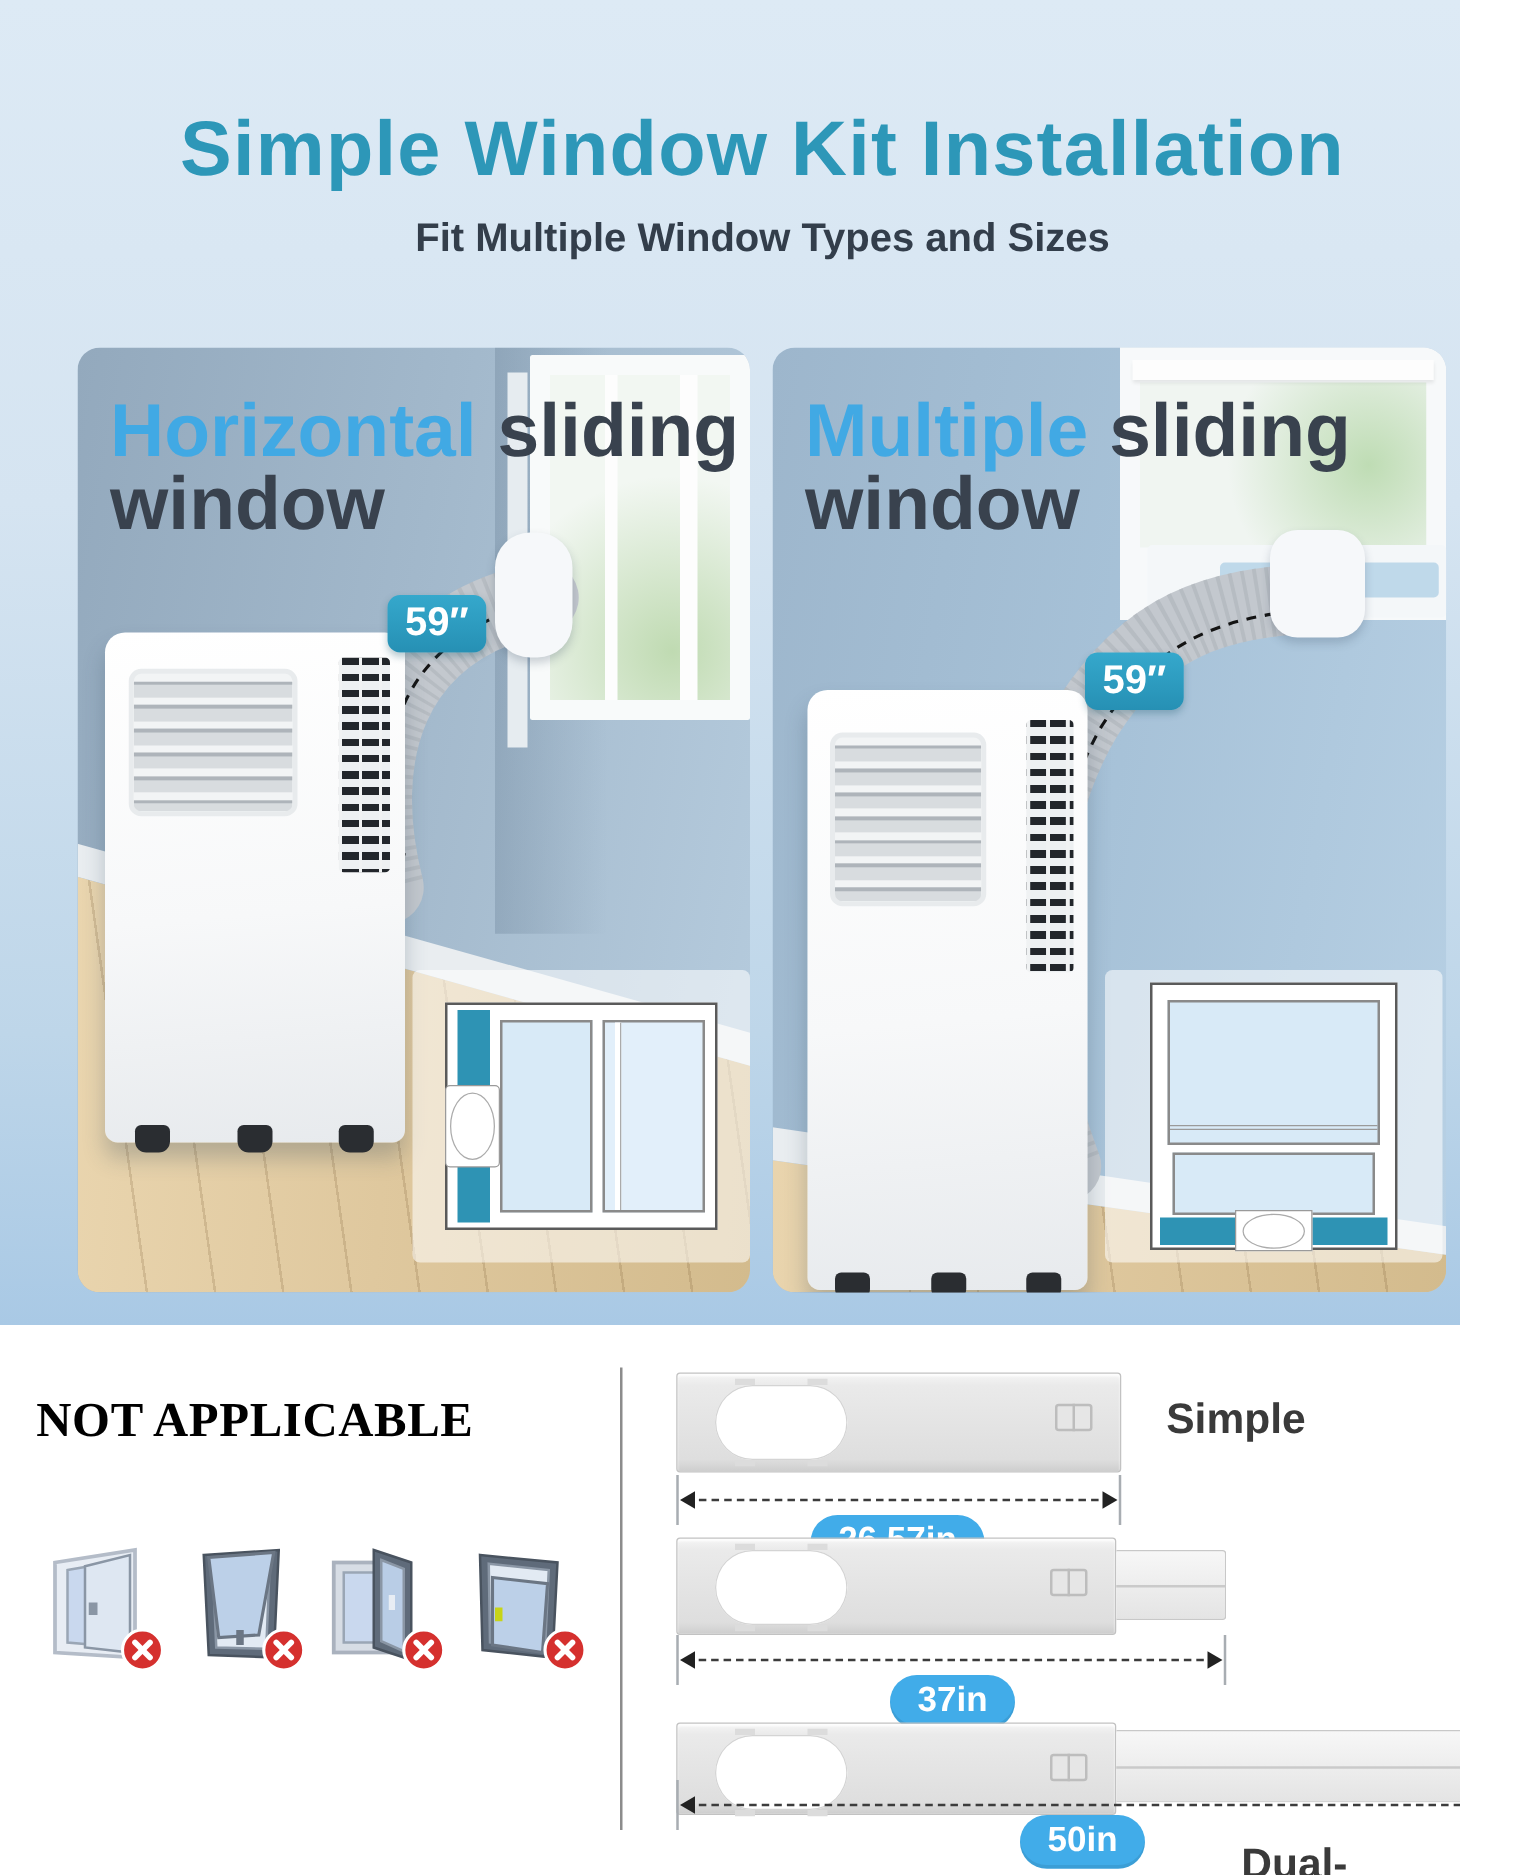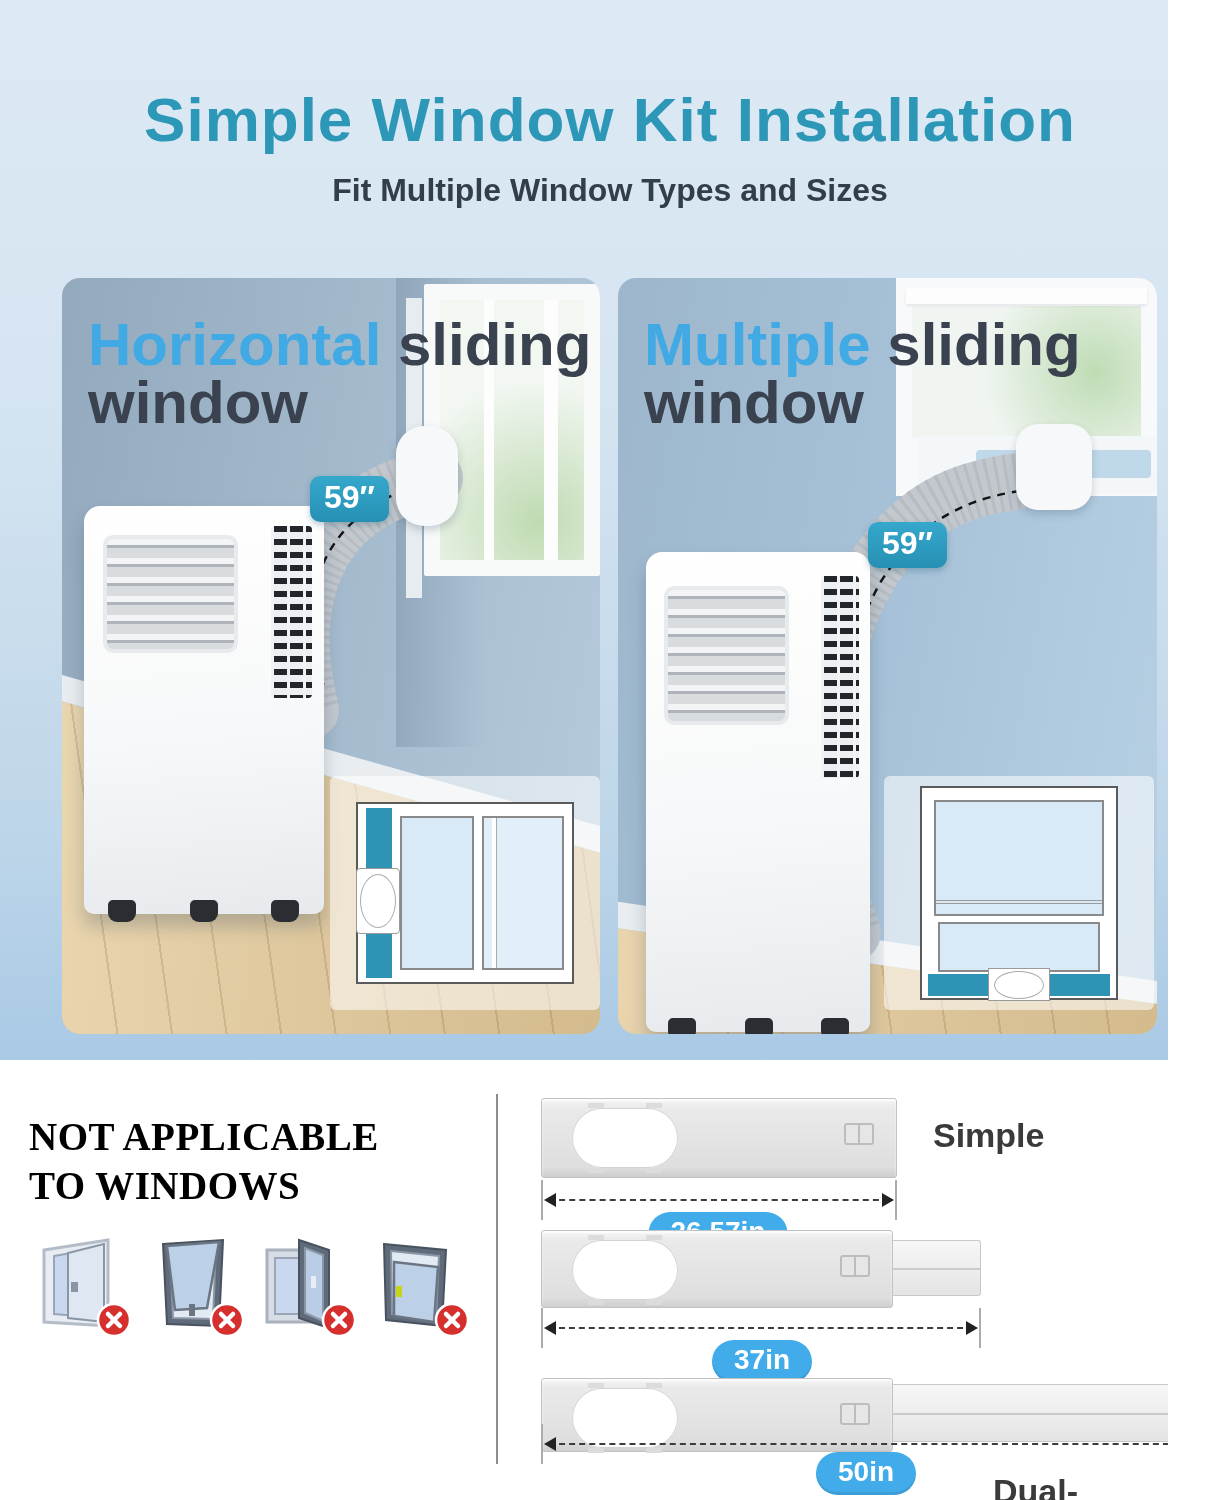--- a/index.html
+++ b/index.html
@@ -281,21 +281,20 @@
         <span class="accent">Multiple</span><span> sliding</span><br>
         <span>window</span>
       </div>
     </div>
   </div>
 
   <div class="divider"></div>
 
   <div class="na-heading">
     <span>NOT APPLICABLE</span><br>
-    <span>TO WINDOWS</span>
   </div>
 
   <div class="na-icons">
 
     <svg class="win-icon" viewBox="0 0 96 108">
       <polygon points="6,16 70,6 70,92 6,88" fill="#E8EDF4" stroke="#B4BCC8" stroke-width="3"></polygon>
       <polygon points="16,22 62,14 62,84 16,80" fill="#C9D8EE" stroke="#9AA6B5" stroke-width="2"></polygon>
       <polygon points="30,19 66,10 66,88 30,84" fill="#DEE7F2" stroke="#8A96A5" stroke-width="2"></polygon>
       <rect x="33" y="48" width="7" height="10" fill="#8A96A5"></rect>
       <circle cx="76" cy="86" r="16" fill="#D5302E" stroke="#FFF" stroke-width="2.5"></circle>

